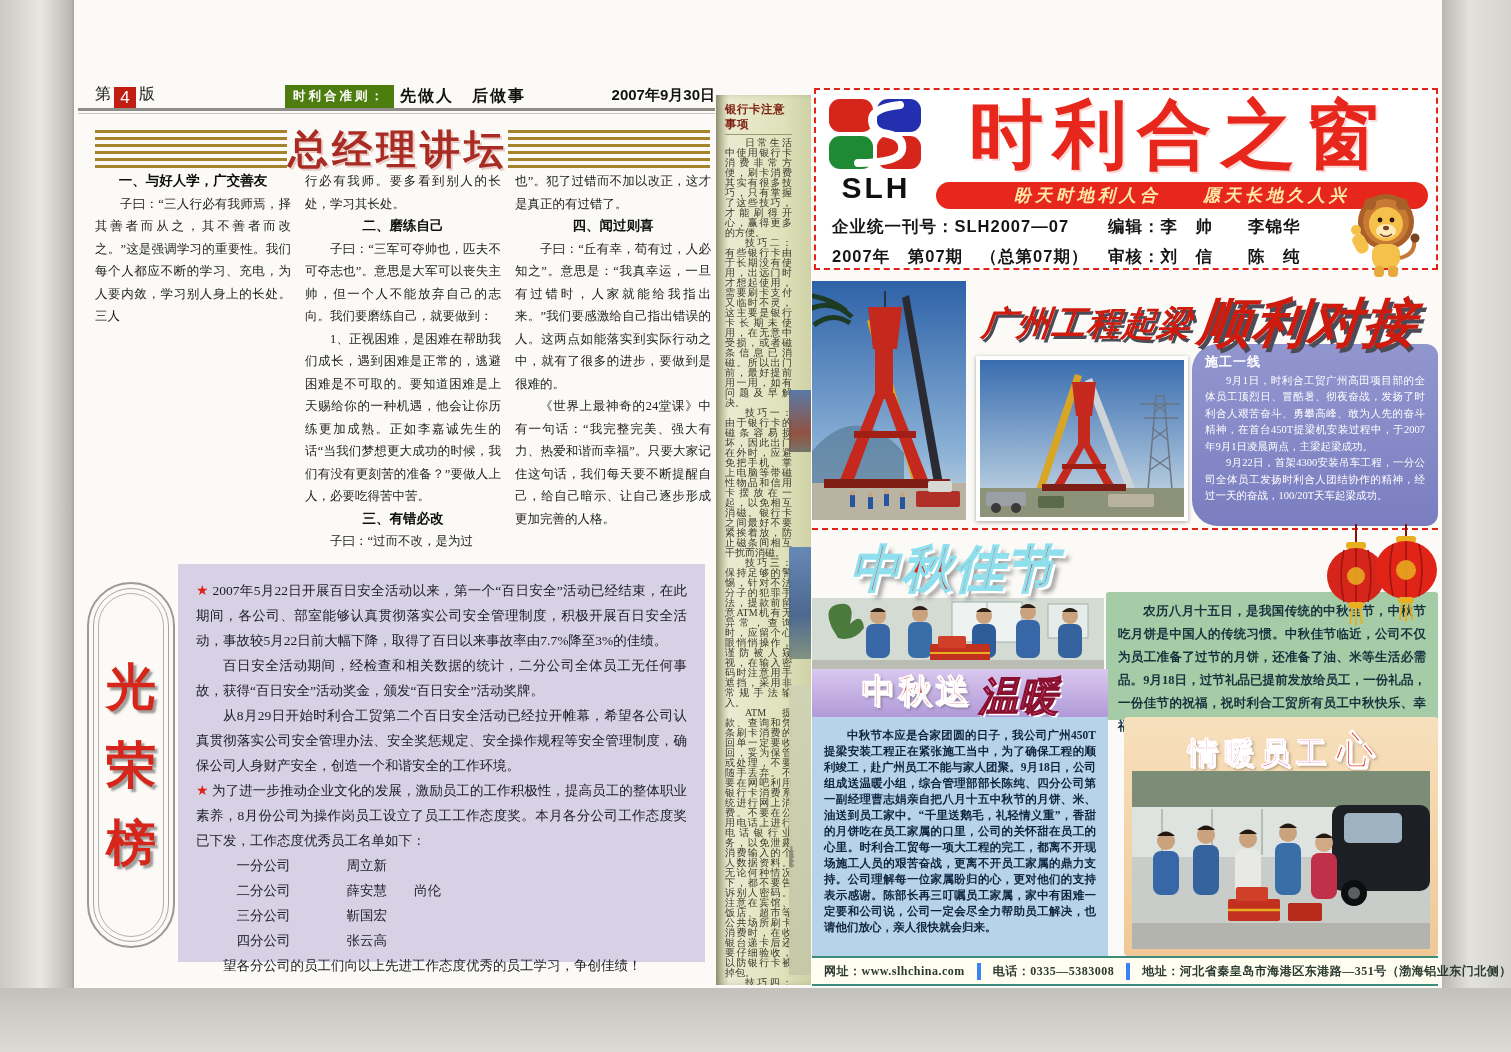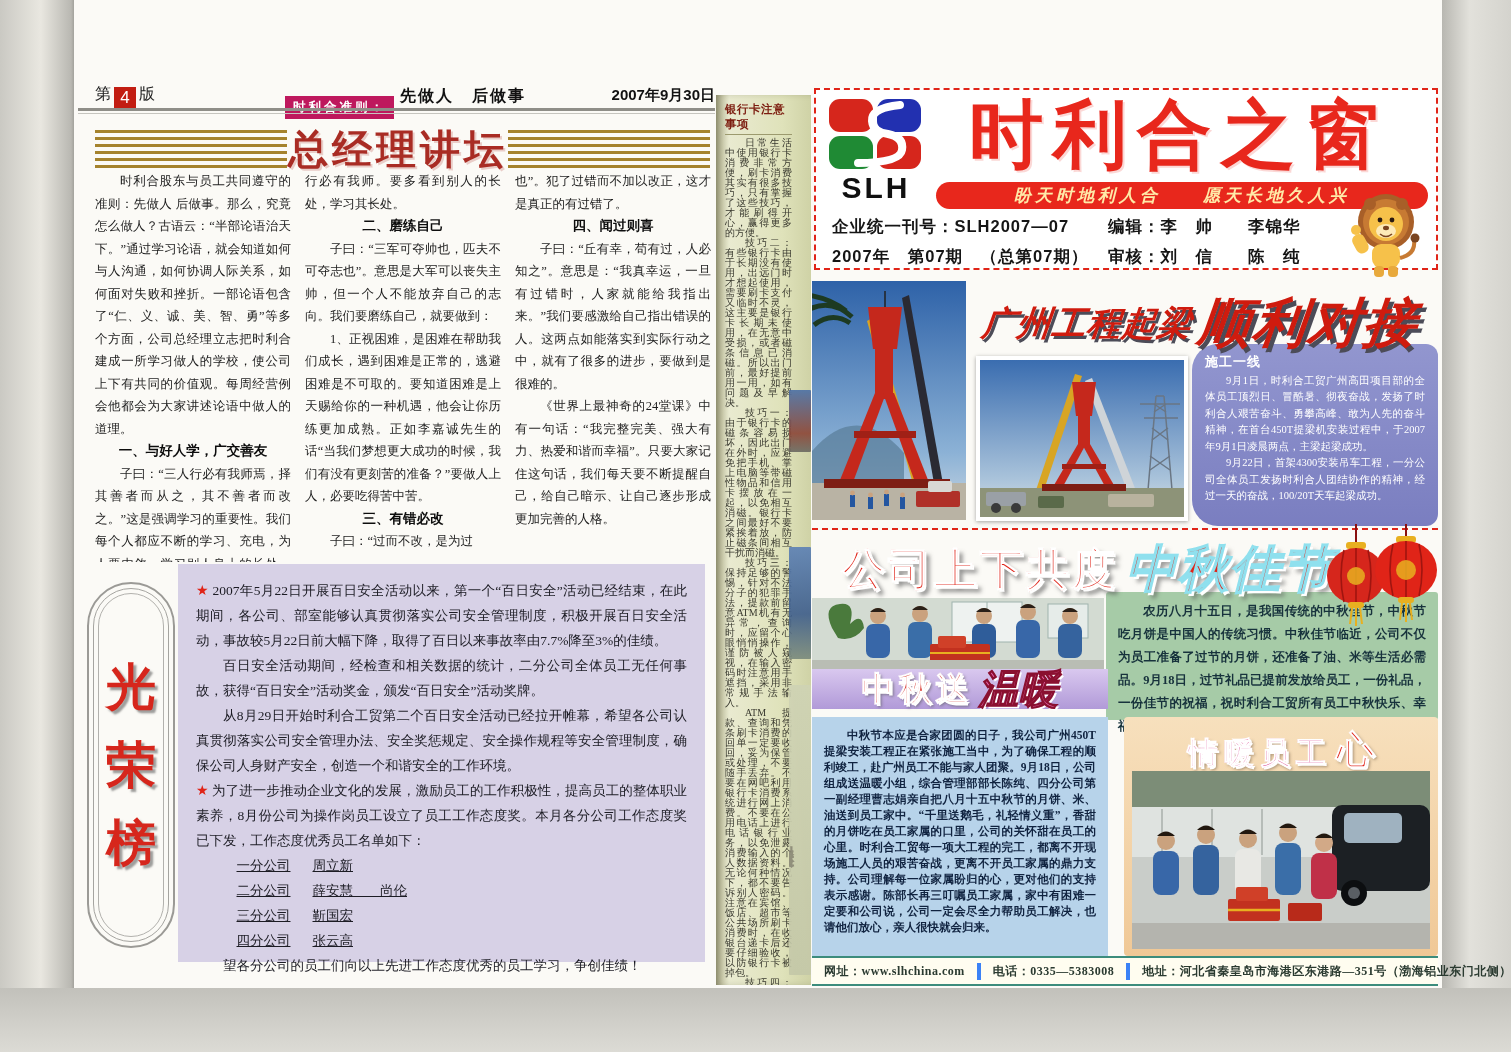--- a/index.html
+++ b/index.html
@@ -16,21 +16,21 @@
   .edge-r { left:1442px; top:0; width:69px; height:1052px;
     background:linear-gradient(90deg,#b8b7b1,#e2e1db 40%,#d4d3cd); }
   .edge-b { left:0; top:988px; width:1511px; height:64px;
     background:linear-gradient(180deg,#c2c1bb,#dcdbd5); }
 
   
   .lp-header { left:95px; top:84px; width:620px; height:24px; font-family:"Liberation Sans",sans-serif; }
   .lp-pageno { position:absolute; left:0; top:0; font-weight:normal; font-size:16px; color:#222; }
   .lp-pageno .numbox { display:inline-block; width:22px; height:22px; background:#c21d12; color:#fff;
     text-align:center; line-height:22px; font-size:17px; margin:0 3px; vertical-align:-4px; }
-  .lp-motto-label { position:absolute; left:190px; top:12px; background:#be185d; color:#fff;
+  .lp-motto-label { position:absolute; left:190px; top:1px; background:#4d7c0f; color:#fff;
     font-weight:bold; font-size:12.5px; padding:3px 8px; letter-spacing:3px; }
   .lp-motto { position:absolute; left:305px; top:2px; font-weight:bold; font-size:16px; color:#111; letter-spacing:2px; }
   .lp-date { position:absolute; right:0; top:2px; font-weight:bold; font-size:15px; color:#111; }
   .lp-rule { left:78px; top:108px; width:637px; height:6px;
     border-top:3px solid #8f8e88; border-bottom:1px solid #c6c5bf; }
 
   .forum-lines { top:130px; height:42px;
     background:repeating-linear-gradient(180deg,#a5832d 0 2.5px, transparent 2.5px 7px); }
   .fl-left { left:95px;  width:192px; }
   .fl-right{ left:508px; width:202px; }
@@ -50,21 +50,21 @@
   .honor-badge .in1 { position:absolute; inset:4px; border:1px solid #a5a4a0; border-radius:40px; }
   .honor-badge .in2 { position:absolute; inset:9px; border:1px solid #b2b1ad; border-radius:36px;
     display:flex; flex-direction:column; align-items:center; justify-content:center; gap:28px; }
   .honor-badge .ch { font-family:"Liberation Sans",sans-serif; font-weight:bold; font-size:50px;
     color:#d6261c; text-shadow:3px 3px 2px rgba(80,80,80,.55); line-height:1; }
 
   .honor-box { left:178px; top:564px; width:527px; height:398px; background:#d7d1e6;
     padding:14px 18px; font-size:13.5px; line-height:25px; text-align:justify; color:#1c1c24; }
   .honor-box p.ind { text-indent:2em; }
   .honor-box .star { color:#e02418; font-size:14px; }
-  .honor-row { display:flex; padding-left:3em;text-decoration:underline; }
+  .honor-row { display:flex; gap:34px; padding-left:3em; }
   .honor-row .co { width:76px; }
 
   
   .strip { left:716px; top:95px; width:95px; height:890px; padding:7px 19px 6px 9px;
     background:linear-gradient(90deg,#b9b894 0,#e9ead0 14%,#dfe2ba 70%,#cfd2a6);
     box-shadow:inset 6px 0 8px -4px rgba(60,60,40,.5); overflow:hidden; }
   .strip-title { font-family:"Liberation Sans",sans-serif; font-weight:bold; font-size:11.5px;
     color:#7c1d10; letter-spacing:.5px; border-bottom:1px solid #9c9a6e; padding-bottom:2px; margin-bottom:3px; }
   .strip p { font-size:10px; line-height:10px; text-align:justify; color:#38382e; text-indent:2em; }
   .sliver { position:absolute; right:0; width:22px; border-radius:1px; opacity:.9; }
@@ -116,22 +116,22 @@
     -webkit-text-stroke:1px #fff; text-shadow:2px 2px 0 #fff, 5px 5px 4px rgba(90,90,90,.7); }
   .fb2 { font-size:50px; color:#e02418; font-style:italic; margin-left:8px; letter-spacing:2px;
     -webkit-text-stroke:1.5px #8fe0ee; text-shadow:3px 3px 0 #fff, 6px 6px 4px rgba(90,90,90,.6); }
   .lanterns { left:1314px; top:524px; width:128px; height:104px; z-index:7; }
 
   .photo3 { left:812px; top:598px; width:292px; height:71px; }
   .green-box { left:1106px; top:592px; width:332px; height:128px; background:#a6cba7;
     padding:8px 12px; font-size:12.5px; line-height:23px; font-weight:bold; color:#17323c;
     text-align:justify; text-indent:2em; border-radius:3px; }
 
-  .warm-band { left:812px; top:669px; width:296px; height:40px;
-    background:linear-gradient(180deg,#d9c8ef,#b19ad8); display:flex; align-items:center;
+  .warm-band { left:812px; top:669px; width:296px; height:48px;
+    background:linear-gradient(180deg,#d9c8ef,#b19ad8); display:flex; 
     justify-content:center; font-family:"Liberation Sans",sans-serif; font-weight:bold; z-index:3; }
   .wb1 { font-size:33px; color:#d6261c; letter-spacing:4px;
     -webkit-text-stroke:1px #fff; text-shadow:2px 2px 0 #fff,3px 3px 3px rgba(80,80,80,.6); }
   .wb2 { font-size:40px; color:#e667ae; font-style:italic; margin-left:6px;
     -webkit-text-stroke:1px #8a1030; text-shadow:2px 2px 0 #fff; }
   .blue-box { left:812px; top:717px; width:296px; height:239px; background:#b7d3ea;
     padding:10px 12px; font-size:11.5px; line-height:16px; font-weight:bold; color:#102340;
     text-align:justify; }
   .blue-box p { text-indent:2em; }
 
@@ -171,21 +171,20 @@
     <div class="lp-motto">先做人　后做事</div>
     <div class="lp-date">2007年9月30日</div>
   </div>
   <div class="abs lp-rule"></div>
 
   <div class="abs forum-lines fl-left"></div>
   <div class="abs forum-title">总经理讲坛</div>
   <div class="abs forum-lines fl-right"></div>
 
   <div class="abs col c1">
-    <p class="ind">时利合股东与员工共同遵守的准则：先做人 后做事。那么，究竟怎么做人？古语云：“半部论语治天下。”通过学习论语，就会知道如何与人沟通，如何协调人际关系，如何面对失败和挫折。一部论语包含了“仁、义、诚、美、智、勇”等多个方面，公司总经理立志把时利合建成一所学习做人的学校，使公司上下有共同的价值观。每周经营例会他都会为大家讲述论语中做人的道理。</p>
     <p class="head">一、与好人学，广交善友</p>
     <p class="ind">子曰：“三人行必有我师焉，择其善者而从之，其不善者而改之。”这是强调学习的重要性。我们每个人都应不断的学习、充电，为人要内敛，学习别人身上的长处。三人</p>
   </div>
   <div class="abs col c2">
     <p>行必有我师。要多看到别人的长处，学习其长处。</p>
     <p class="head">二、磨练自己</p>
     <p class="ind">子曰：“三军可夺帅也，匹夫不可夺志也”。意思是大军可以丧失主帅，但一个人不能放弃自己的志向。我们要磨练自己，就要做到：</p>
     <p class="ind">1、正视困难，是困难在帮助我们成长，遇到困难是正常的，逃避困难是不可取的。要知道困难是上天赐给你的一种机遇，他会让你历练更加成熟。正如李嘉诚先生的话“当我们梦想更大成功的时候，我们有没有更刻苦的准备？”要做人上人，必要吃得苦中苦。</p>
     <p class="head">三、有错必改</p>
     <p class="ind">子曰：“过而不改，是为过</p>
@@ -366,21 +365,20 @@
 
   <div class="abs frontline">
     <div class="ft">施工一线</div>
     <p>9月1日，时利合工贸广州高田项目部的全体员工顶烈日、冒酷暑、彻夜奋战，发扬了时利合人艰苦奋斗、勇攀高峰、敢为人先的奋斗精神，在首台450T提梁机安装过程中，于2007年9月1日凌晨两点，主梁起梁成功。</p>
     <p>9月22日，首架4300安装吊车工程，一分公司全体员工发扬时利合人团结协作的精神，经过一天的奋战，100/20T天车起梁成功。</p>
   </div>
 
   <div class="abs sep-dash"></div>
 
   <div class="abs festival-banner">
-    <span class="fb1">公司上下共度</span>
     <span class="fb2">中秋佳节</span>
   </div>
 
   <div class="abs lanterns">
     <svg width="128" height="104" viewBox="0 0 128 104">
       <line x1="42" y1="0" x2="42" y2="18" stroke="#8a1010" stroke-width="2"></line>
       <line x1="92" y1="0" x2="92" y2="12" stroke="#8a1010" stroke-width="2"></line>
       <rect x="32" y="18" width="20" height="7" rx="3" fill="#e8b020"></rect>
       <ellipse cx="42" cy="52" rx="29" ry="28" fill="#d6261c"></ellipse>
       <path d="M30,26 Q24,52 30,78 M42,24 V80 M54,26 Q60,52 54,78" stroke="#a01510" stroke-width="1.6" fill="none"></path>

